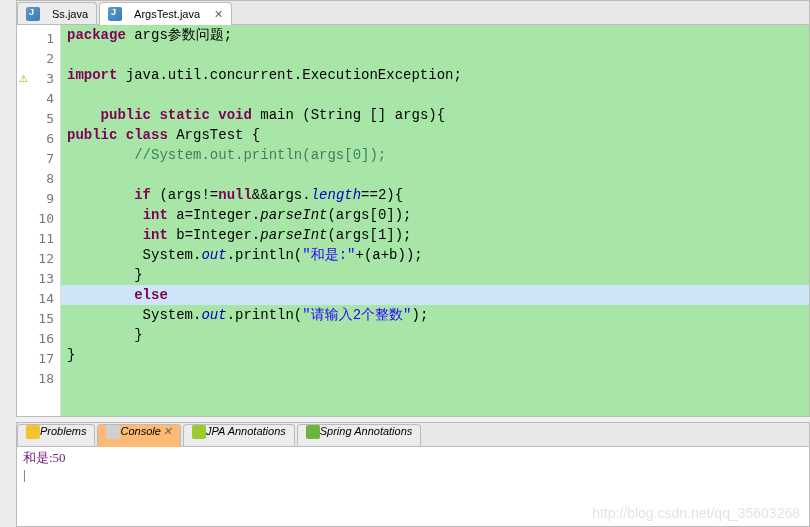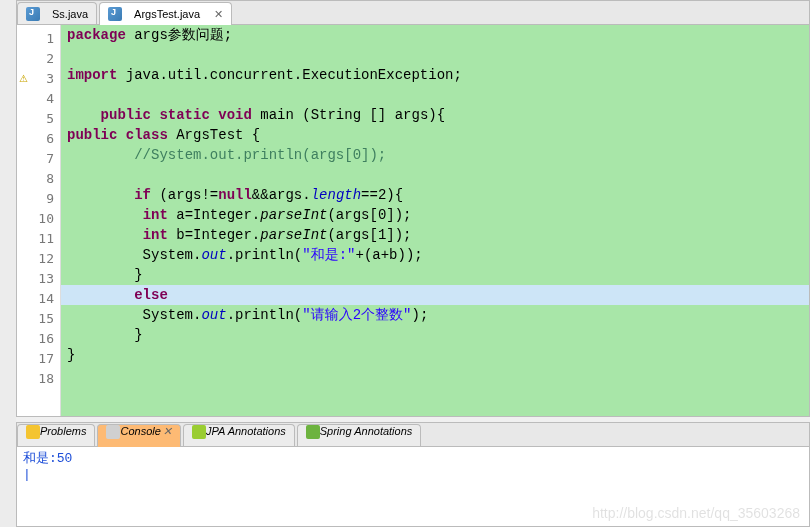--- a/index.html
+++ b/index.html
@@ -161,23 +161,23 @@
       padding: 2px 6px;
       color: #888;
       font-size: 11px;
       border-bottom: 1px solid #eee;
       white-space: nowrap;
       overflow: hidden;
     }
     .console-out {
       flex: 1;
       padding: 2px 6px;
-      font-family: Liberation Mono, monospace;
+      font-family: Liberation Serif, serif;
       font-size: 13px;
-      color: #1d4ed8;
+      color: #701a75;
     }
     .left-strip {
       position: absolute;
       left: 0; top: 0;
       width: 16px;
       height: 100%;
       background: #ececec;
       color: #555;
       font-size: 9px;
       writing-mode: vertical-rl;

